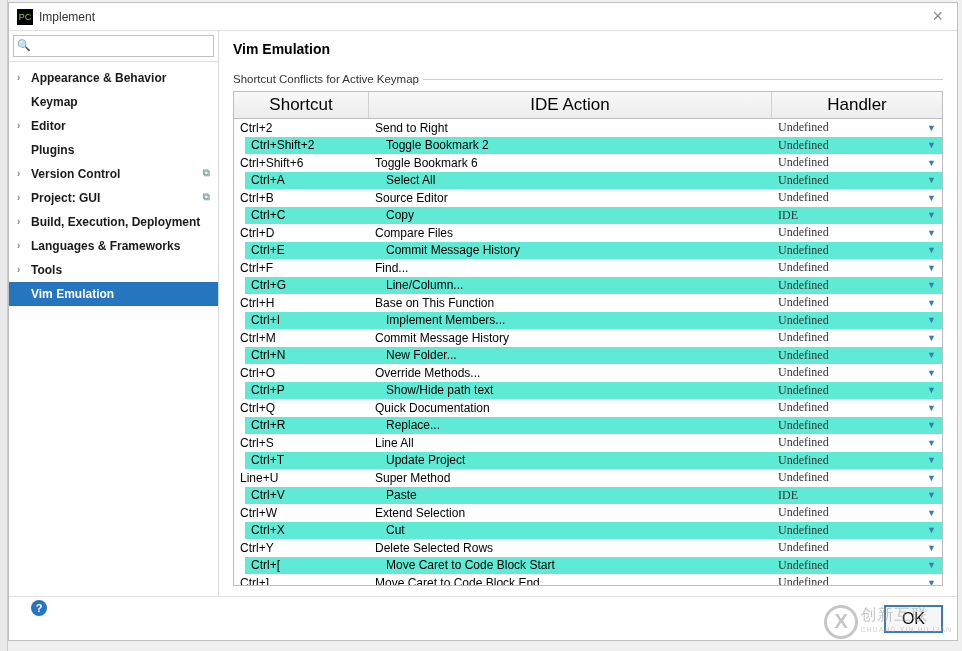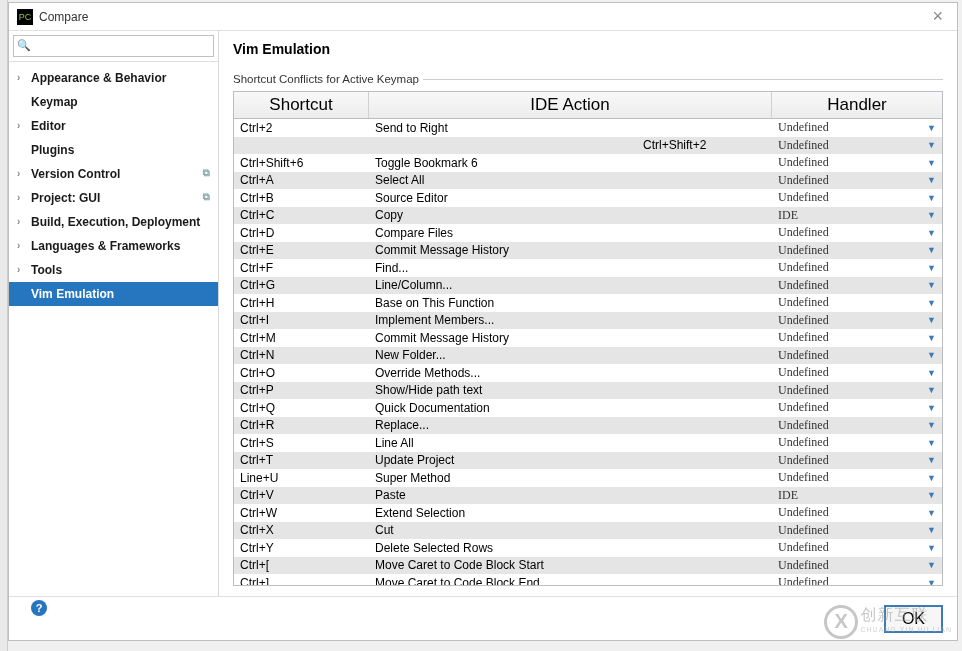--- a/index.html
+++ b/index.html
@@ -25,21 +25,21 @@
 .section-label { font-size: 11.5px; color: #333; margin-bottom: 2px; }
 .section-hr { position: relative; margin-bottom: 4px; }
 .section-hr::after { content: ""; position: absolute; left: 190px; right: 0; top: -8px; border-top: 1px solid #ccc; }
 .conf-table { border: 1px solid #babec2; flex: 1; overflow-y: auto; font-size: 12px; }
 .conf-head { display: flex; background: linear-gradient(#f8f8f8,#ececec); border-bottom: 1px solid #babec2; position: sticky; top: 0; }
 .conf-head > div { padding: 3px 6px; font-size: 17px; text-align: center; border-right: 1px solid #d0d0d0; }
 .col-sc { width: 135px; }
 .col-act { flex: 1; }
 .col-hd { width: 170px; border-right: none !important; }
 .conf-row { display: flex; align-items: center; height: 17.5px; justify-content: flex-end; }
-.conf-row.even { background: #e5e5e5; }
+.conf-row.even { background: #5eead4; margin-left: 11px; }
 .conf-row > div { padding: 1px 6px; font-size: 12px; white-space: nowrap; overflow: hidden; }
 .conf-row .col-sc { text-align: left; }
 .conf-row .col-act { text-align: left; }
 .conf-row .col-hd { display: flex; align-items: center; }
 .conf-row .hd-text { flex: 1; color: #333; font-family: Liberation Serif, serif; }
 .conf-row .dd-arrow { color: #3a7ab7; font-size: 9px; margin-left: 4px; }
 .copy-badge { margin-left: auto; color: #8aa; font-size: 10px; }
 .footer { height: 44px; display: flex; align-items: center; justify-content: flex-end; padding: 0 14px; border-top: 1px solid #e0e0e0; }
 .help-icon { width: 16px; height: 16px; border-radius: 50%; background: #2675bf; color: #fff; font-size: 11px; font-weight: bold; display: flex; align-items: center; justify-content: center; position: absolute; left: 22px; bottom: 24px; }
 .btn { padding: 3px 16px; font-size: 16px; border: 1px solid #8a8a8a; background: #f6f6f6; margin-left: 6px; cursor: pointer; }
@@ -52,21 +52,21 @@
 .left-strip { position:absolute; left:0; top:0; bottom:0; width:8px; background:#eaeaea; border-right:1px solid #ccc; font-size:9px; color:#888; writing-mode:vertical-rl; text-align:center; }
 </style>
 </head>
 <body>
 
 <div class="left-strip"></div>
 
 <div class="dialog">
   <div class="titlebar">
     <div class="app-icon">PC</div>
-    <div class="title">Compare</div>
+    <div class="title">Implement</div>
     <div class="close">×</div>
   </div>
 
   <div class="body">
     <div class="sidebar">
       <div class="search-row">
         <div class="search-icon-wrap">
           <span class="search-icon">🔍</span>
           <input class="search-input" style="width: 100%;" placeholder="">
         </div>
@@ -99,20 +99,21 @@
             <div class="conf-row">
               <div class="col-sc">Ctrl+2</div>
               <div class="col-act">Send to Right</div>
               <div class="col-hd">
                 <span class="hd-text">Undefined</span>
                 <span class="dd-arrow">▼</span>
               </div>
             </div>
             <div class="conf-row even">
               <div class="col-sc">Ctrl+Shift+2</div>
+              <div class="col-act">Toggle Bookmark 2</div>
               <div class="col-hd">
                 <span class="hd-text">Undefined</span>
                 <span class="dd-arrow">▼</span>
               </div>
             </div>
             <div class="conf-row">
               <div class="col-sc">Ctrl+Shift+6</div>
               <div class="col-act">Toggle Bookmark 6</div>
               <div class="col-hd">
                 <span class="hd-text">Undefined</span>

